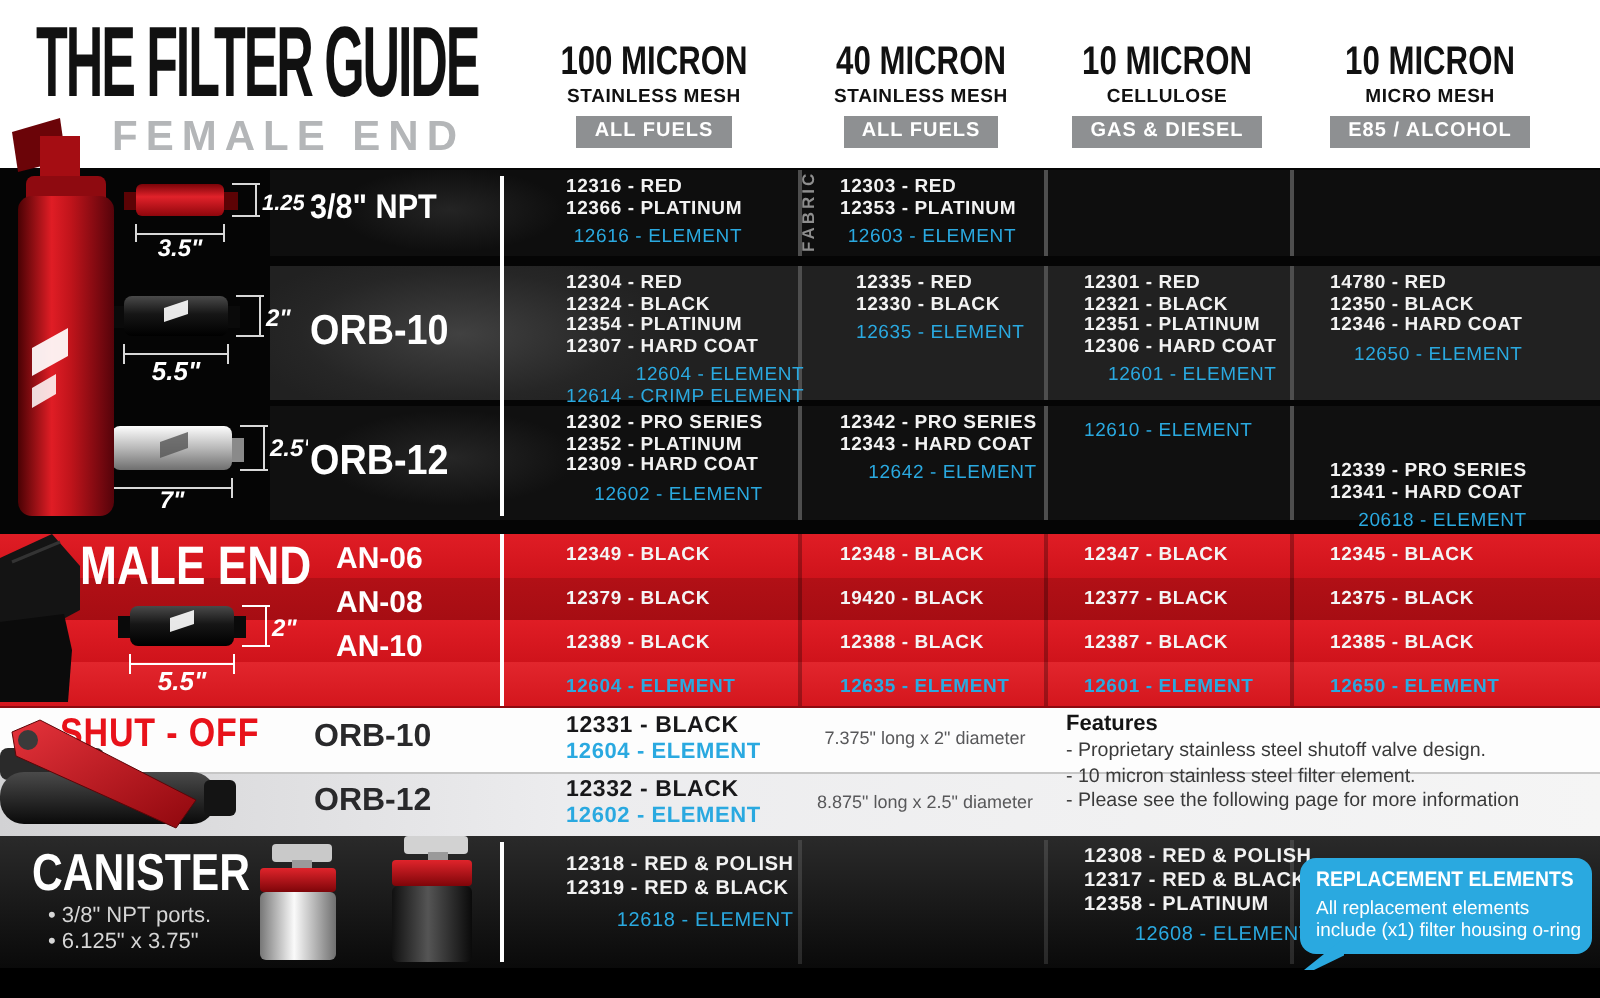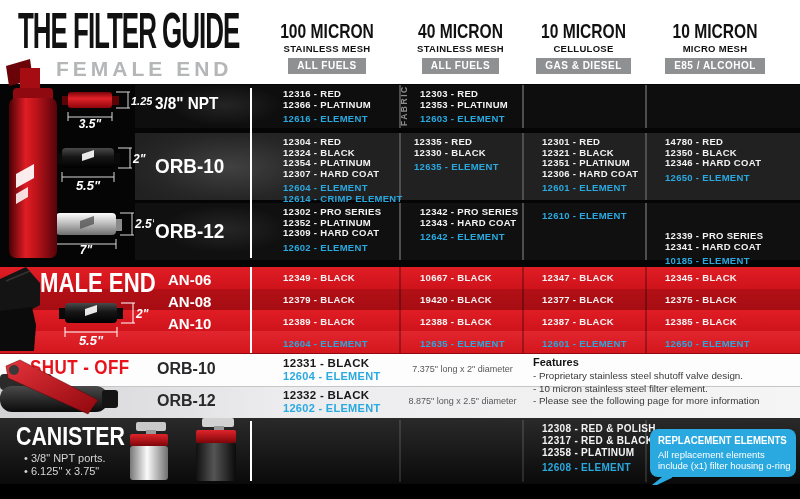--- a/index.html
+++ b/index.html
@@ -16,22 +16,22 @@
   .micron{font-size:20px;font-weight:800;white-space:nowrap;transform:scaleX(.78);transform-origin:center top;}
   .media{font-size:9.5px;font-weight:700;letter-spacing:.3px;margin-top:0;}
   .badge{display:inline-block;margin-top:4px;background:#8e9092;color:#fff;font-size:10px;
          font-weight:700;letter-spacing:.5px;padding:2px 9px 3px;}
   
   .vl-white{position:absolute;width:2px;background:#fff;}
   .vl{position:absolute;width:2px;top:0;bottom:0;background:#4e4e4e;}
   .vl-red{position:absolute;width:2px;background:rgba(0,0,0,.28);}
   .vl-dim{position:absolute;width:2px;background:rgba(255,255,255,.12);}
   .parts{color:#f2f2f2;font-weight:700;font-size:9.5px;line-height:10.5px;letter-spacing:.3px;white-space:pre-line;}
-  .elements{color:#2aa9e0;font-weight:700;font-size:9.5px;line-height:10.5px;letter-spacing:.3px;
-            white-space:pre-line;margin-top:4px;}
+  .elements{color:#2aa9e0;font-weight:400;font-size:9.5px;line-height:10.5px;letter-spacing:.3px;
+            white-space:pre-line;margin-top:4px;text-align:right;}
   .cell{position:absolute;}
   .rowlabel{position:absolute;color:#fff;font-weight:800;white-space:nowrap;
             transform:scaleX(.9);transform-origin:0 0;}
   
   .band{position:absolute;left:135px;width:665px;}
   .band1{top:85px;height:43px;background:radial-gradient(80px 30px at 90px 20px,#242424,#0e0e0e 70%);}
   .band2{top:133px;height:67px;background:radial-gradient(110px 44px at 95px 34px,#414141,#262626 72%,#212121);}
   .band3{top:203px;height:57px;background:radial-gradient(90px 34px at 90px 26px,#262626,#101010 70%);}
   .fabric{position:absolute;left:399px;top:126px;color:#8e8e8e;font-size:8.5px;font-weight:700;
           letter-spacing:1.5px;white-space:nowrap;transform:rotate(-90deg);transform-origin:left top;}
@@ -225,21 +225,21 @@
   </div>
 
   <div class="cell" style="left:283px;top:137px;">
     <div class="parts">12304 - RED
 12324 - BLACK
 12354 - PLATINUM
 12307 - HARD COAT</div>
     <div class="elements">12604 - ELEMENT
 12614 - CRIMP ELEMENT</div>
   </div>
-  <div class="cell" style="left:414px;top:137px;">
+  <div class="cell" style="left:428px;top:137px;">
     <div class="parts">12335 - RED
 12330 - BLACK</div>
     <div class="elements">12635 - ELEMENT</div>
   </div>
   <div class="cell" style="left:542px;top:137px;">
     <div class="parts">12301 - RED
 12321 - BLACK
 12351 - PLATINUM
 12306 - HARD COAT</div>
     <div class="elements">12601 - ELEMENT</div>
@@ -261,21 +261,21 @@
     <div class="parts">12342 - PRO SERIES
 12343 - HARD COAT</div>
     <div class="elements">12642 - ELEMENT</div>
   </div>
   <div class="cell" style="left:542px;top:207px;">
     <div class="elements">12610 - ELEMENT</div>
   </div>
   <div class="cell" style="left:665px;top:207px;margin-top:24px;">
     <div class="parts">12339 - PRO SERIES
 12341 - HARD COAT</div>
-    <div class="elements">10185 - ELEMENT</div>
+    <div class="elements">20618 - ELEMENT</div>
   </div>
 
   <div class="redblock">
     <div class="redrow r-bright" style="top:0;height:22px;"></div>
     <div class="redrow r-dark" style="top:22px;height:21px;"></div>
     <div class="redrow r-bright" style="top:43px;height:21px;"></div>
     <div class="redrow r-elem" style="top:64px;height:22px;"></div>
     <div class="vl-red" style="left:399px;top:0;height:86px;"></div>
     <div class="vl-red" style="left:522px;top:0;height:86px;"></div>
     <div class="vl-red" style="left:645px;top:0;height:86px;"></div>
@@ -302,21 +302,21 @@
     <line x1="66" y1="26" x2="80" y2="26" stroke="#fff" stroke-width="1"></line>
     <line x1="78" y1="6" x2="78" y2="26" stroke="#fff" stroke-width="1"></line>
     <text x="81" y="21" font-size="12">2"</text>
     <line x1="10" y1="30" x2="10" y2="40" stroke="#fff" stroke-width="1"></line>
     <line x1="62" y1="30" x2="62" y2="40" stroke="#fff" stroke-width="1"></line>
     <line x1="10" y1="35" x2="62" y2="35" stroke="#fff" stroke-width="1"></line>
     <text x="36" y="48" font-size="13" text-anchor="middle">5.5"</text>
   </svg>
 
   <div class="mcell" style="left:283px;top:272px;">12349 - BLACK</div>
-  <div class="mcell" style="left:420px;top:272px;">10667 - BLACK</div>
+  <div class="mcell" style="left:420px;top:272px;">12348 - BLACK</div>
   <div class="mcell" style="left:542px;top:272px;">12347 - BLACK</div>
   <div class="mcell" style="left:665px;top:272px;">12345 - BLACK</div>
 
   <div class="mcell" style="left:283px;top:294px;">12379 - BLACK</div>
   <div class="mcell" style="left:420px;top:294px;">19420 - BLACK</div>
   <div class="mcell" style="left:542px;top:294px;">12377 - BLACK</div>
   <div class="mcell" style="left:665px;top:294px;">12375 - BLACK</div>
 
   <div class="mcell" style="left:283px;top:316px;">12389 - BLACK</div>
   <div class="mcell" style="left:420px;top:316px;">12388 - BLACK</div>
@@ -397,20 +397,25 @@
     <rect x="20" y="6" width="30" height="9" rx="2" fill="#c9c9c9"></rect>
     <rect x="30" y="14" width="10" height="6" fill="#9a9a9a"></rect>
     <rect x="14" y="18" width="38" height="12" rx="2" fill="url(#capred)"></rect>
     <rect x="14" y="30" width="38" height="34" rx="3" fill="url(#cansil)"></rect>
     <rect x="86" y="2" width="32" height="9" rx="2" fill="#d2d2d2"></rect>
     <rect x="98" y="10" width="10" height="6" fill="#9a9a9a"></rect>
     <rect x="80" y="14" width="40" height="13" rx="2" fill="url(#capred)"></rect>
     <rect x="80" y="27" width="40" height="38" rx="3" fill="url(#candark)"></rect>
   </svg>
 
+  <div class="cell" style="left:283px;top:427px;">
+    <div class="parts" style="font-size:10px;line-height:12px;">12318 - RED &amp; POLISH
+12319 - RED &amp; BLACK</div>
+    <div class="elements" style="font-size:10px;line-height:12px;">12618 - ELEMENT</div>
+  </div>
   <div class="cell" style="left:542px;top:423px;">
     <div class="parts" style="font-size:10px;line-height:12px;">12308 - RED &amp; POLISH
 12317 - RED &amp; BLACK
 12358 - PLATINUM</div>
     <div class="elements" style="font-size:10px;line-height:12px;margin-top:3px;">12608 - ELEMENT</div>
   </div>
 
   <div class="callout">
     <div class="co-title">REPLACEMENT ELEMENTS</div>
     <div class="co-body">All replacement elements include (x1) filter housing o-ring</div>

